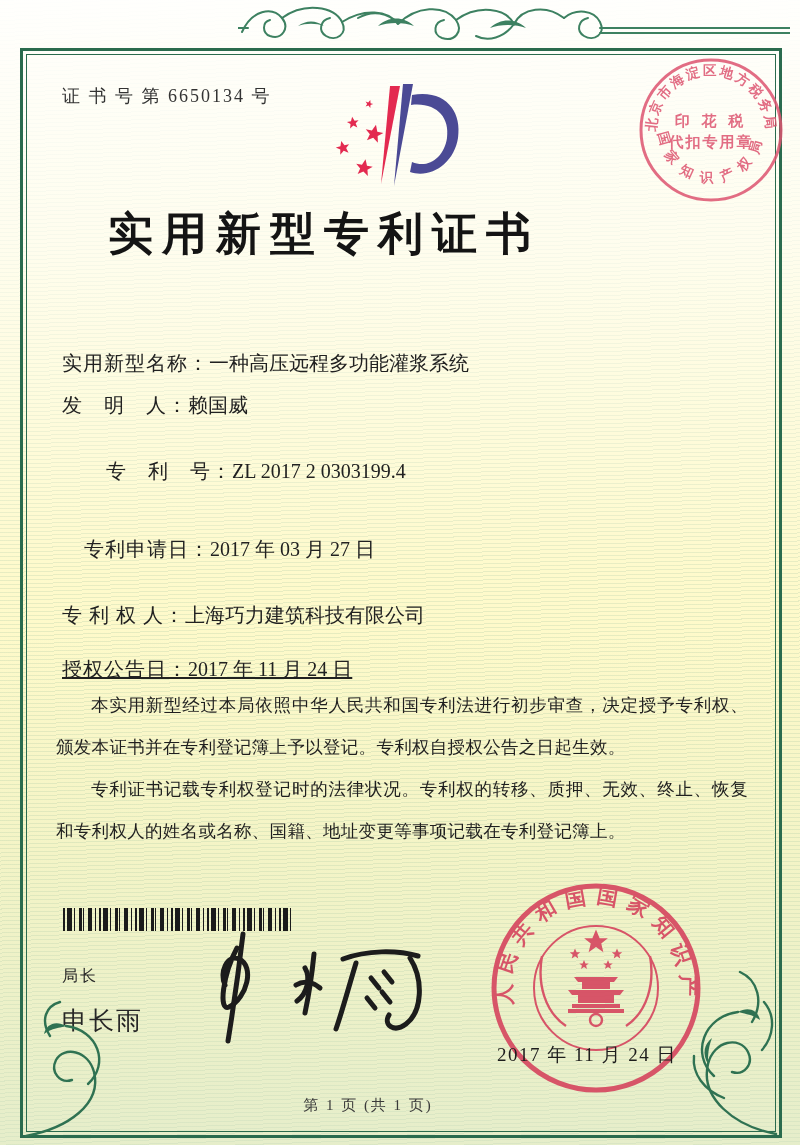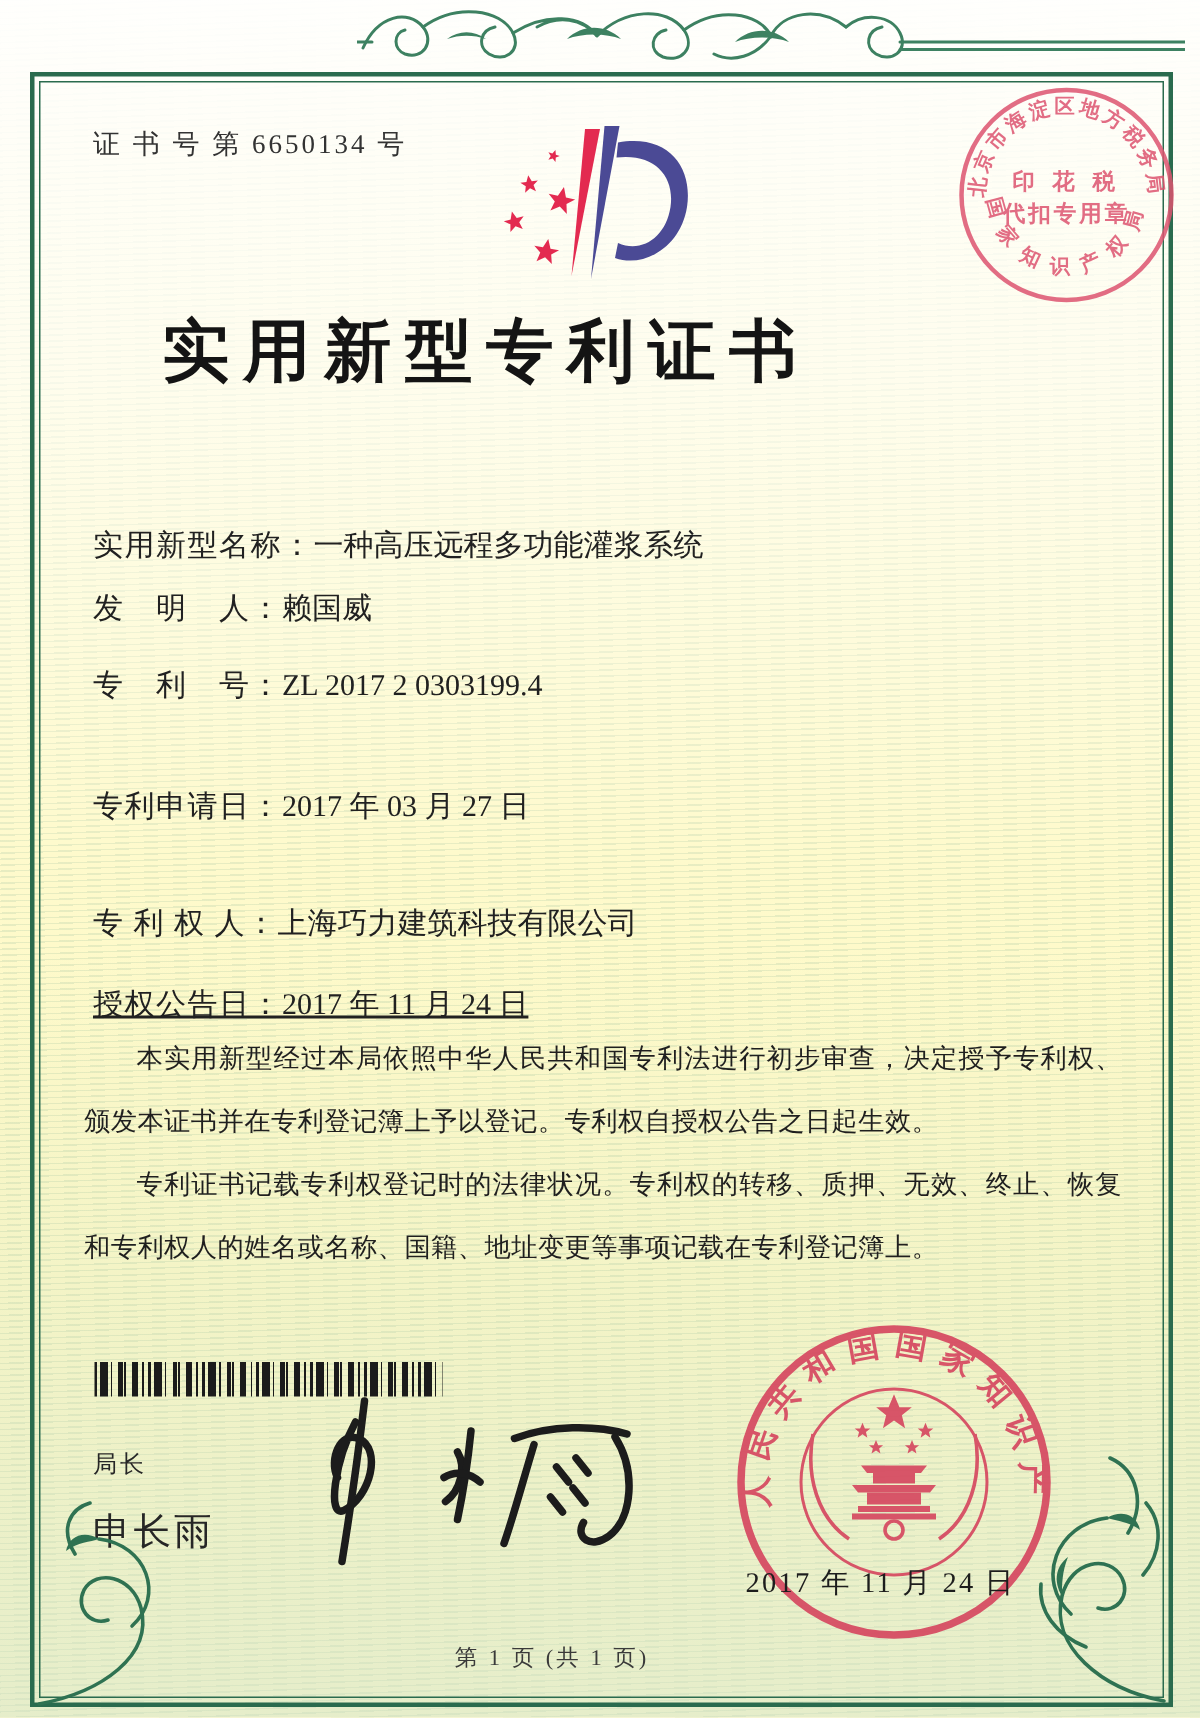--- a/index.html
+++ b/index.html
@@ -126,22 +126,22 @@
       <path d="M75,2 L85,2 L66,104 Z"></path>
       <path d="M84,13 C118,7 134,30 130,56 C126,82 102,97 82,90 L84,80 C100,87 116,76 119,56 C122,35 108,20 83,23 Z"></path>
     </g>
   </svg>
 
   <div class="abs title">实用新型专利证书</div>
 
   <div class="abs fields">
     <div class="field-row" style="top:0px;margin-top:24px;"><span class="lbl">实用新型名称：</span><span class="val">一种高压远程多功能灌浆系统</span></div>
     <div class="field-row" style="top:66px;"><span class="lbl">发　明　人：</span><span class="val">赖国威</span></div>
-    <div class="field-row" style="top:117px;"><span class="lbl">专　利　号：</span><span class="val">ZL 2017 2 0303199.4</span></div>
-    <div class="field-row" style="top:198px;"><span class="lbl">专利申请日：</span><span class="val">2017 年 03 月 27 日</span></div>
+    <div class="field-row" style="top:132px;margin-left:44px;"><span class="lbl">专　利　号：</span><span class="val">ZL 2017 2 0303199.4</span></div>
+    <div class="field-row" style="top:210px;margin-left:22px;"><span class="lbl">专利申请日：</span><span class="val">2017 年 03 月 27 日</span></div>
     <div class="field-row" style="top:264px;margin-top:12px;"><span class="lbl">专 利 权 人：</span><span class="val">上海巧力建筑科技有限公司</span></div>
     <div class="field-row" style="top:330px;text-decoration:underline;"><span class="lbl">授权公告日：</span><span class="val">2017 年 11 月 24 日</span></div>
   </div>
 
   <div class="abs paras">
     <p>本实用新型经过本局依照中华人民共和国专利法进行初步审查，决定授予专利权、颁发本证书并在专利登记簿上予以登记。专利权自授权公告之日起生效。</p>
     <p>专利证书记载专利权登记时的法律状况。专利权的转移、质押、无效、终止、恢复和专利权人的姓名或名称、国籍、地址变更等事项记载在专利登记簿上。</p>
   </div>
 
   <div class="abs barcode"></div>

